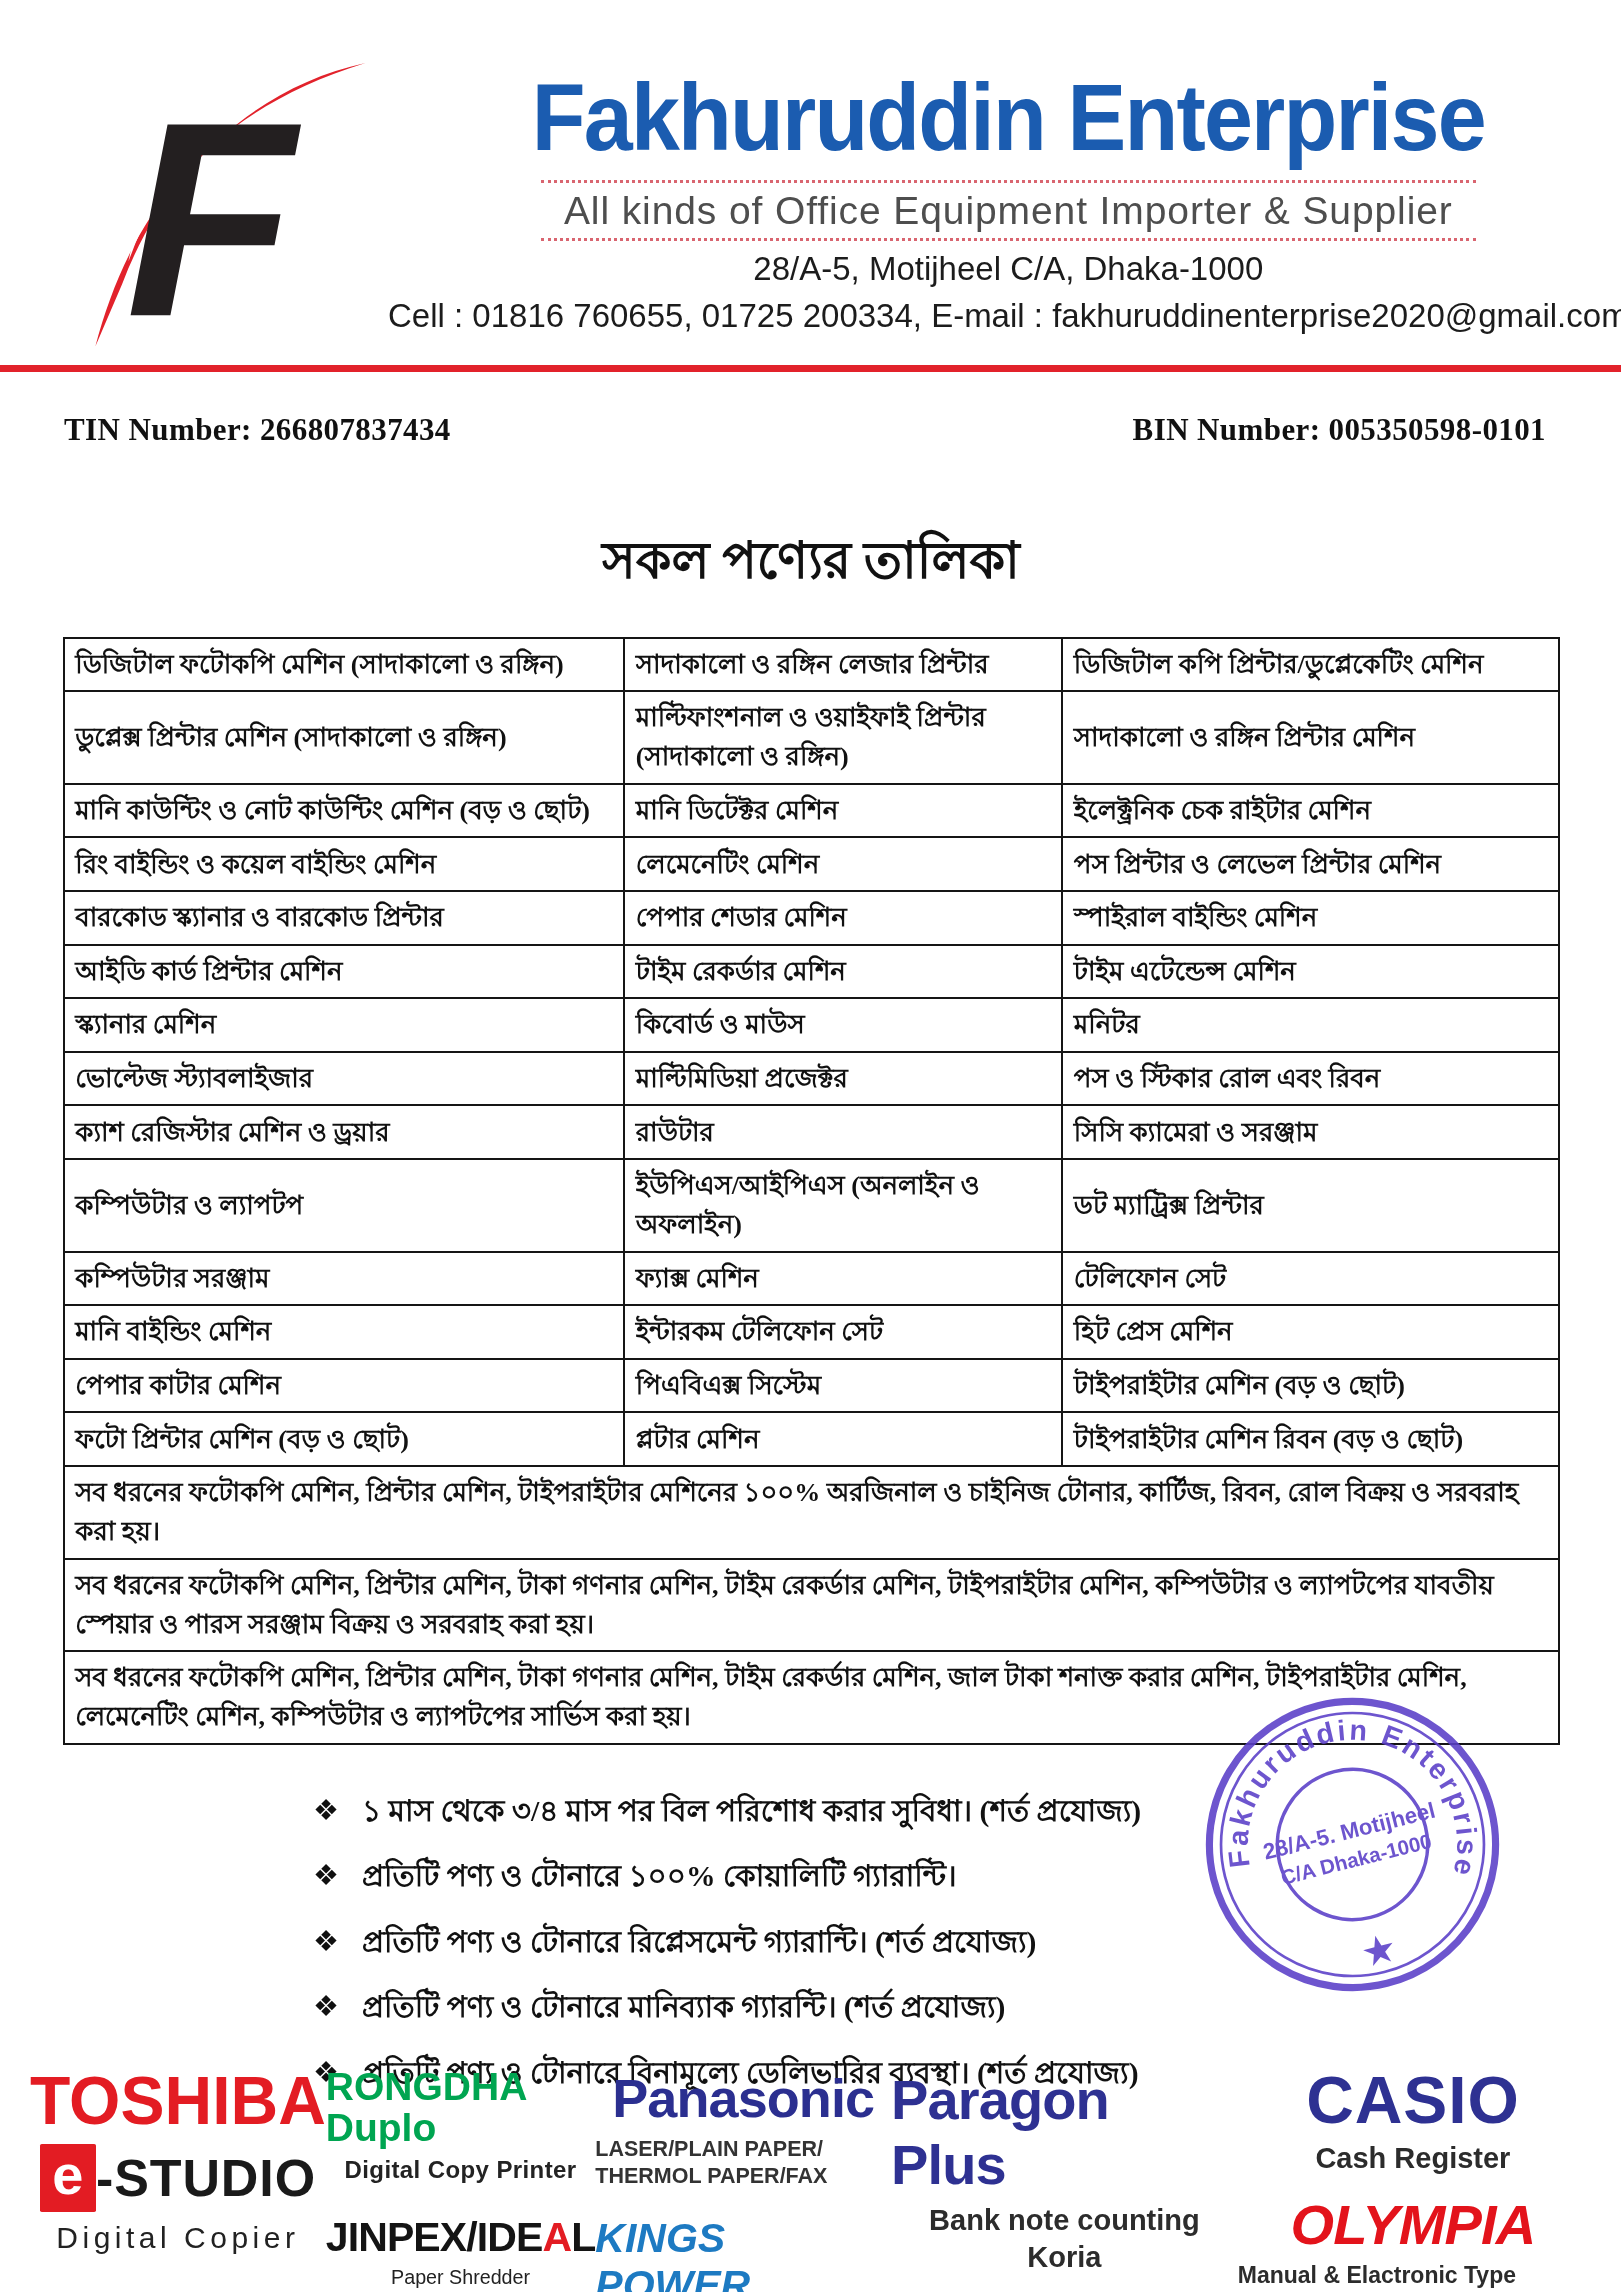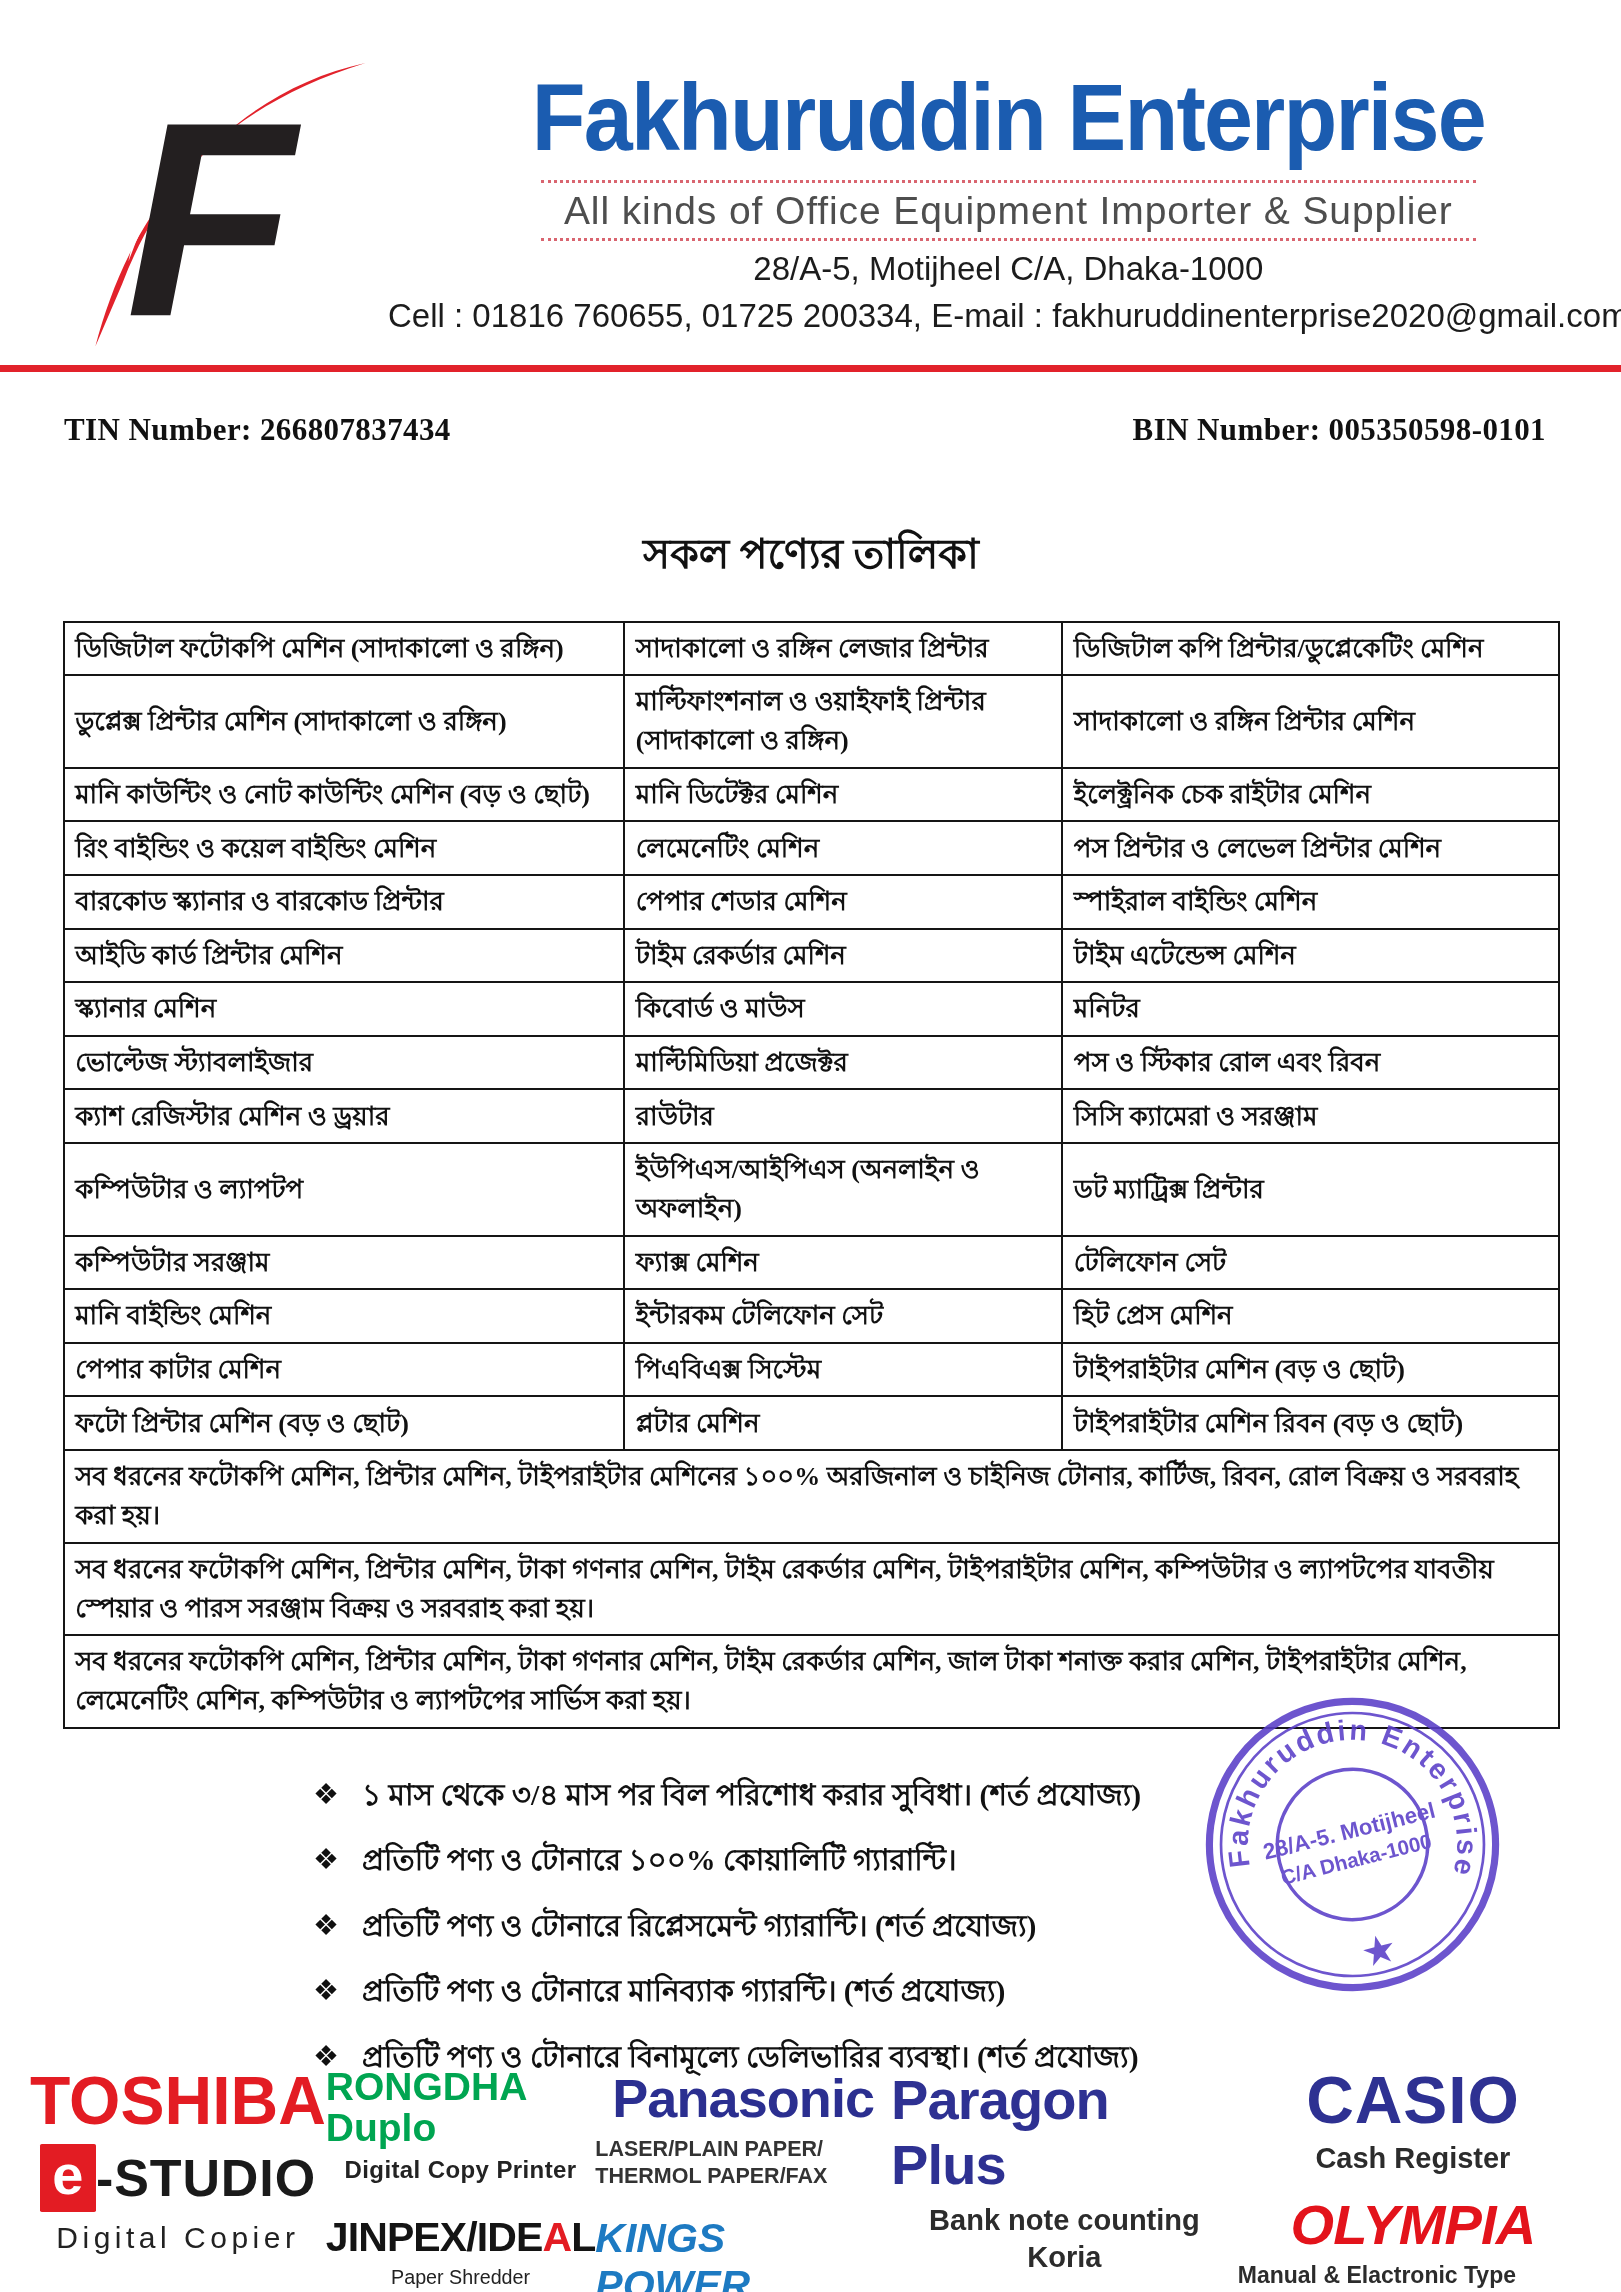--- a/index.html
+++ b/index.html
@@ -20,21 +20,21 @@
              color:#4e4e4e; letter-spacing:0.9px; white-space:nowrap; }
   .addr-line { font-family:"Liberation Sans", sans-serif; font-weight:300; font-size:33px;
                color:#1c1c1c; margin-top:9px; white-space:nowrap; }
   .red-rule { width:100%; height:6.3px; background:#e2222b; margin-top:14.3px; }
 
   
   .reg-row { display:flex; justify-content:space-between; padding:39px 76px 0 64px; }
   .reg-item { font-weight:bold; font-size:31px; letter-spacing:0.4px; transform:scaleY(1.05); }
 
   
-  .list-title { text-align:center; font-weight:bold; font-size:41px; margin-top:75px; }
+  .list-title { text-align:center; font-weight:bold; font-size:51px; margin-top:75px; }
 
   
   table.products { width:1497px; margin:30px auto 0 auto; border-collapse:collapse;
                    border:2.7px solid #151515; }
   table.products td { border:2.2px solid #151515; vertical-align:middle;
                       font-weight:bold; font-size:26px; line-height:1.5; padding:6.3px 10.7px; }
   td.note-cell { padding:7.2px 23px; }
 
   
   .bullets { margin:47px 0 0 313px; width:949px; }

